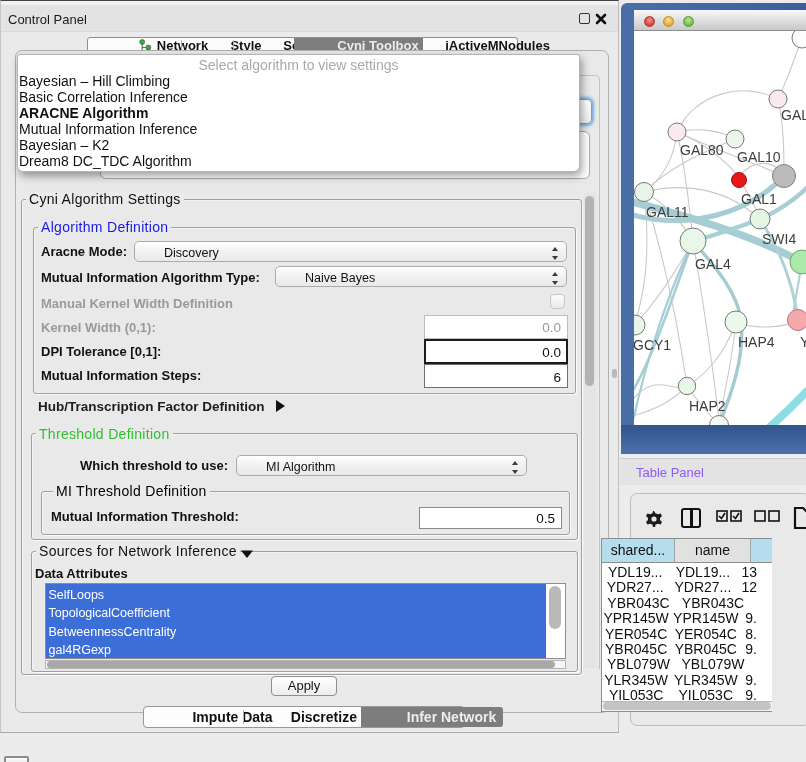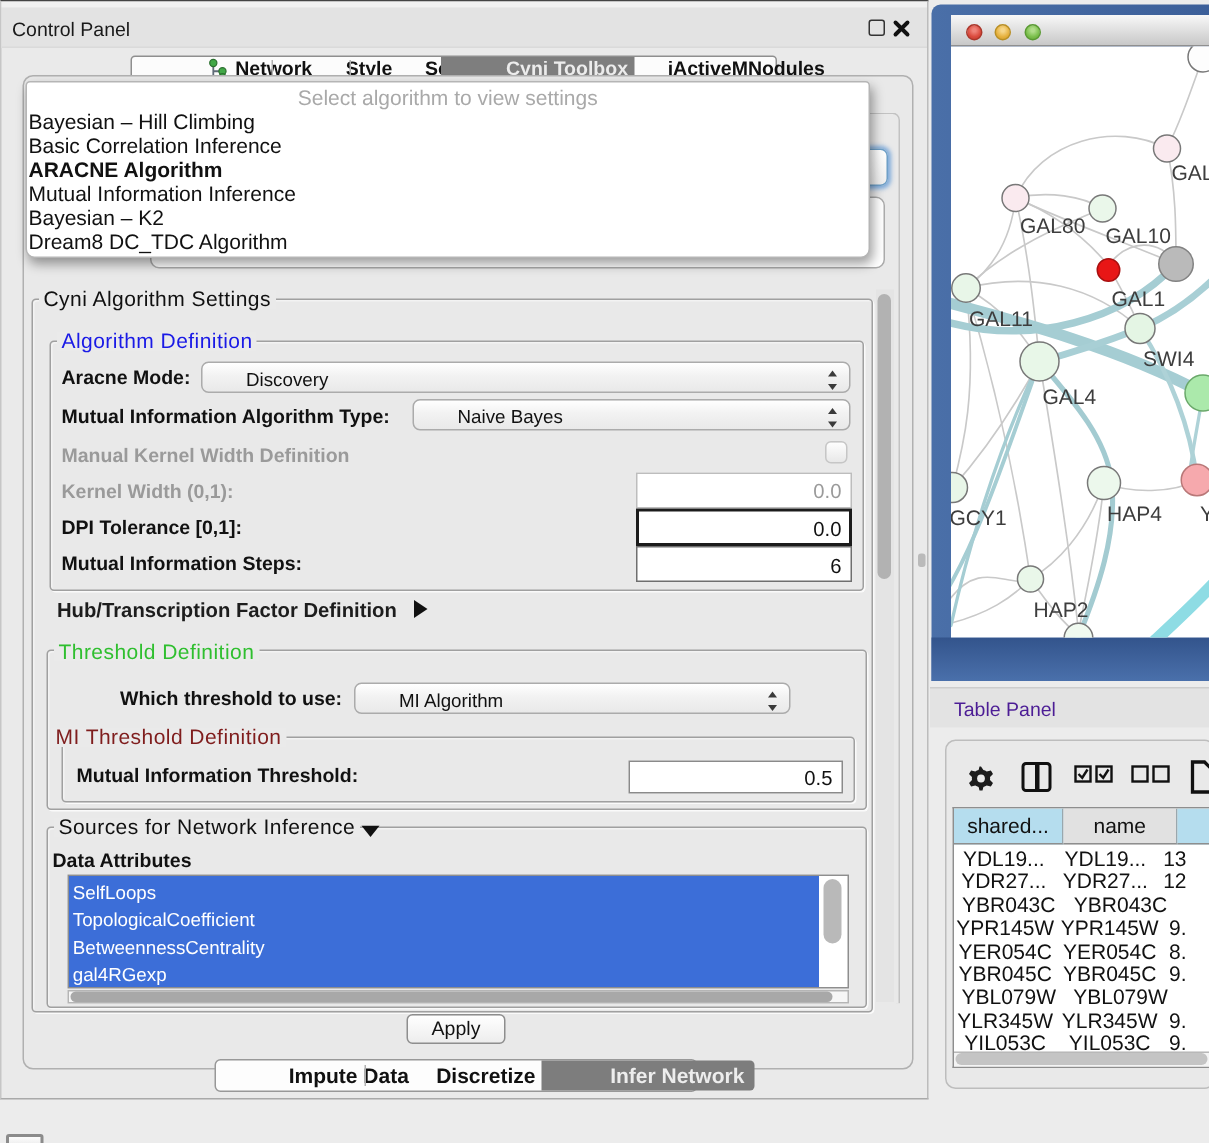--- a/index.html
+++ b/index.html
@@ -96,21 +96,21 @@
 <div class="grp" style="left:31px;top:433px;width:545px;height:105px;"></div>
 <div class="grplbl" style="left:36px;top:428px;color:#2fbf2f;">Threshold Definition</div>
 
 <div class="abs b" style="left:80px;top:458px;">Which threshold to use:</div>
 <div class="combo" style="left:236px;top:455px;width:291px;height:21px;">
     <span class="ctext">MI Algorithm</span>
     <span class="spin"></span>
   </div>
 
 <div class="grp" style="left:41px;top:491px;width:527px;height:42px;"></div>
-<div class="grplbl" style="left:34px;top:485px;color:#7f1d1d;">MI Threshold Definition</div>
+<div class="grplbl" style="left:53px;top:485px;color:#000000;">MI Threshold Definition</div>
 
 <div class="abs b" style="left:51px;top:509px;">Mutual Information Threshold:</div>
 <div class="field" style="left:419px;top:507px;width:143px;height:22px;border:1px solid #8a8a8a;padding:3px 6px 0 0;font-size:13.5px;">0.5</div>
 
 <div class="grp" style="left:31px;top:551px;width:545px;height:119px;"></div>
 <div class="grplbl" style="left:36px;top:545px;">Sources for Network Inference</div>
 <svg class="abs" style="left:240px;top:549px;" width="14" height="10" viewBox="0 0 14 10">
     <path d="M1 1.5 L13 1.5 L7 9 Z" fill="#111"></path>
   </svg>
 
@@ -215,21 +215,21 @@
     <text x="128" y="213">SWI4</text>
     <text x="61" y="238">GAL4</text>
     <text x="-1" y="319">GCY1</text>
     <text x="104" y="316">HAP4</text>
     <text x="166" y="316">Y</text>
     <text x="55" y="380">HAP2</text>
   </g>
 </svg>
 
 <div class="abs" style="left:620px;top:458px;width:186px;height:27px;background:#e3e3e3;border-top:1px solid #cdcdcd;box-sizing:border-box;"></div>
-<div class="abs" style="left:636px;top:465px;font-size:13px;color:#4c1d95;">Table Panel</div>
+<div class="abs" style="left:636px;top:465px;font-size:13px;color:#8b5cf6;">Table Panel</div>
 
 <div class="abs" style="left:630px;top:493px;width:180px;height:233px;background:#e9e9e9;border:1px solid #bdbdbd;border-radius:7px;box-sizing:border-box;"></div>
 
 <svg class="abs" style="left:645px;top:510px;" width="18" height="18" viewBox="0 0 18 18">
   <path d="M9 1 L10.6 3.4 A6 6 0 0 1 12.8 4.3 L15.6 3.6 L17 6 L15 8 A6 6 0 0 1 15 10 L17 12 L15.6 14.4 L12.8 13.7 A6 6 0 0 1 10.6 14.6 L10 17 L8 17 L7.4 14.6 A6 6 0 0 1 5.2 13.7 L2.4 14.4 L1 12 L3 10 A6 6 0 0 1 3 8 L1 6 L2.4 3.6 L5.2 4.3 A6 6 0 0 1 7.4 3.4 L8 1 Z" fill="#1c1c1c"></path>
   <circle cx="9" cy="9" r="2.6" fill="#e9e9e9"></circle>
 </svg>
 <div class="abs" style="left:681px;top:508px;width:20px;height:20px;border:2.5px solid #111;border-radius:3px;box-sizing:border-box;"></div>
 <div class="abs" style="left:690px;top:508px;width:2.5px;height:20px;background:#111;"></div>
 
@@ -242,21 +242,21 @@
 
 <svg class="abs" style="left:754px;top:510px;" width="26" height="12" viewBox="0 0 26 12">
   <rect x="1" y="1" width="10" height="10" fill="none" stroke="#111" stroke-width="1.6"></rect>
   <rect x="15" y="1" width="10" height="10" fill="none" stroke="#111" stroke-width="1.6"></rect>
 </svg>
 
 <svg class="abs" style="left:793px;top:506px;" width="13" height="24" viewBox="0 0 13 24">
   <path d="M2 2 L10 2 L16 8 L16 22 L2 22 Z" fill="none" stroke="#111" stroke-width="2.2"></path>
 </svg>
 
-<div class="abs" style="left:635px;top:538px;width:171px;height:174px;background:#fff;border:1px solid #8e8e8e;border-right:none;box-sizing:border-box;overflow:hidden;">
+<div class="abs" style="left:601px;top:538px;width:171px;height:174px;background:#fff;border:1px solid #8e8e8e;border-right:none;box-sizing:border-box;overflow:hidden;">
   <div style="position:absolute;left:0;top:0;height:24px;width:73px;background:#b5ddee;border-right:1px solid #9aa7ad;border-bottom:1px solid #8e8e8e;box-sizing:border-box;text-align:center;line-height:23px;font-size:14px;">shared...</div>
   <div style="position:absolute;left:73px;top:0;height:24px;width:76px;background:#e1e1e1;border-right:1px solid #9aa7ad;border-bottom:1px solid #8e8e8e;box-sizing:border-box;text-align:center;line-height:23px;font-size:14px;">name</div>
   <div style="position:absolute;left:149px;top:0;height:24px;width:22px;background:#b5ddee;border-bottom:1px solid #8e8e8e;box-sizing:border-box;"></div>
   <div style="position:absolute;left:0;top:26px;font-size:14px;line-height:15.4px;width:155px;">
     <div style="display:flex;">
         <span style="width:73px;text-align:center;">YDL19...</span>
         <span style="width:76px;text-align:center;">YDL19...</span>
         <span style="padding-left:4px;">13</span>
       </div>
     <div style="display:flex;">

